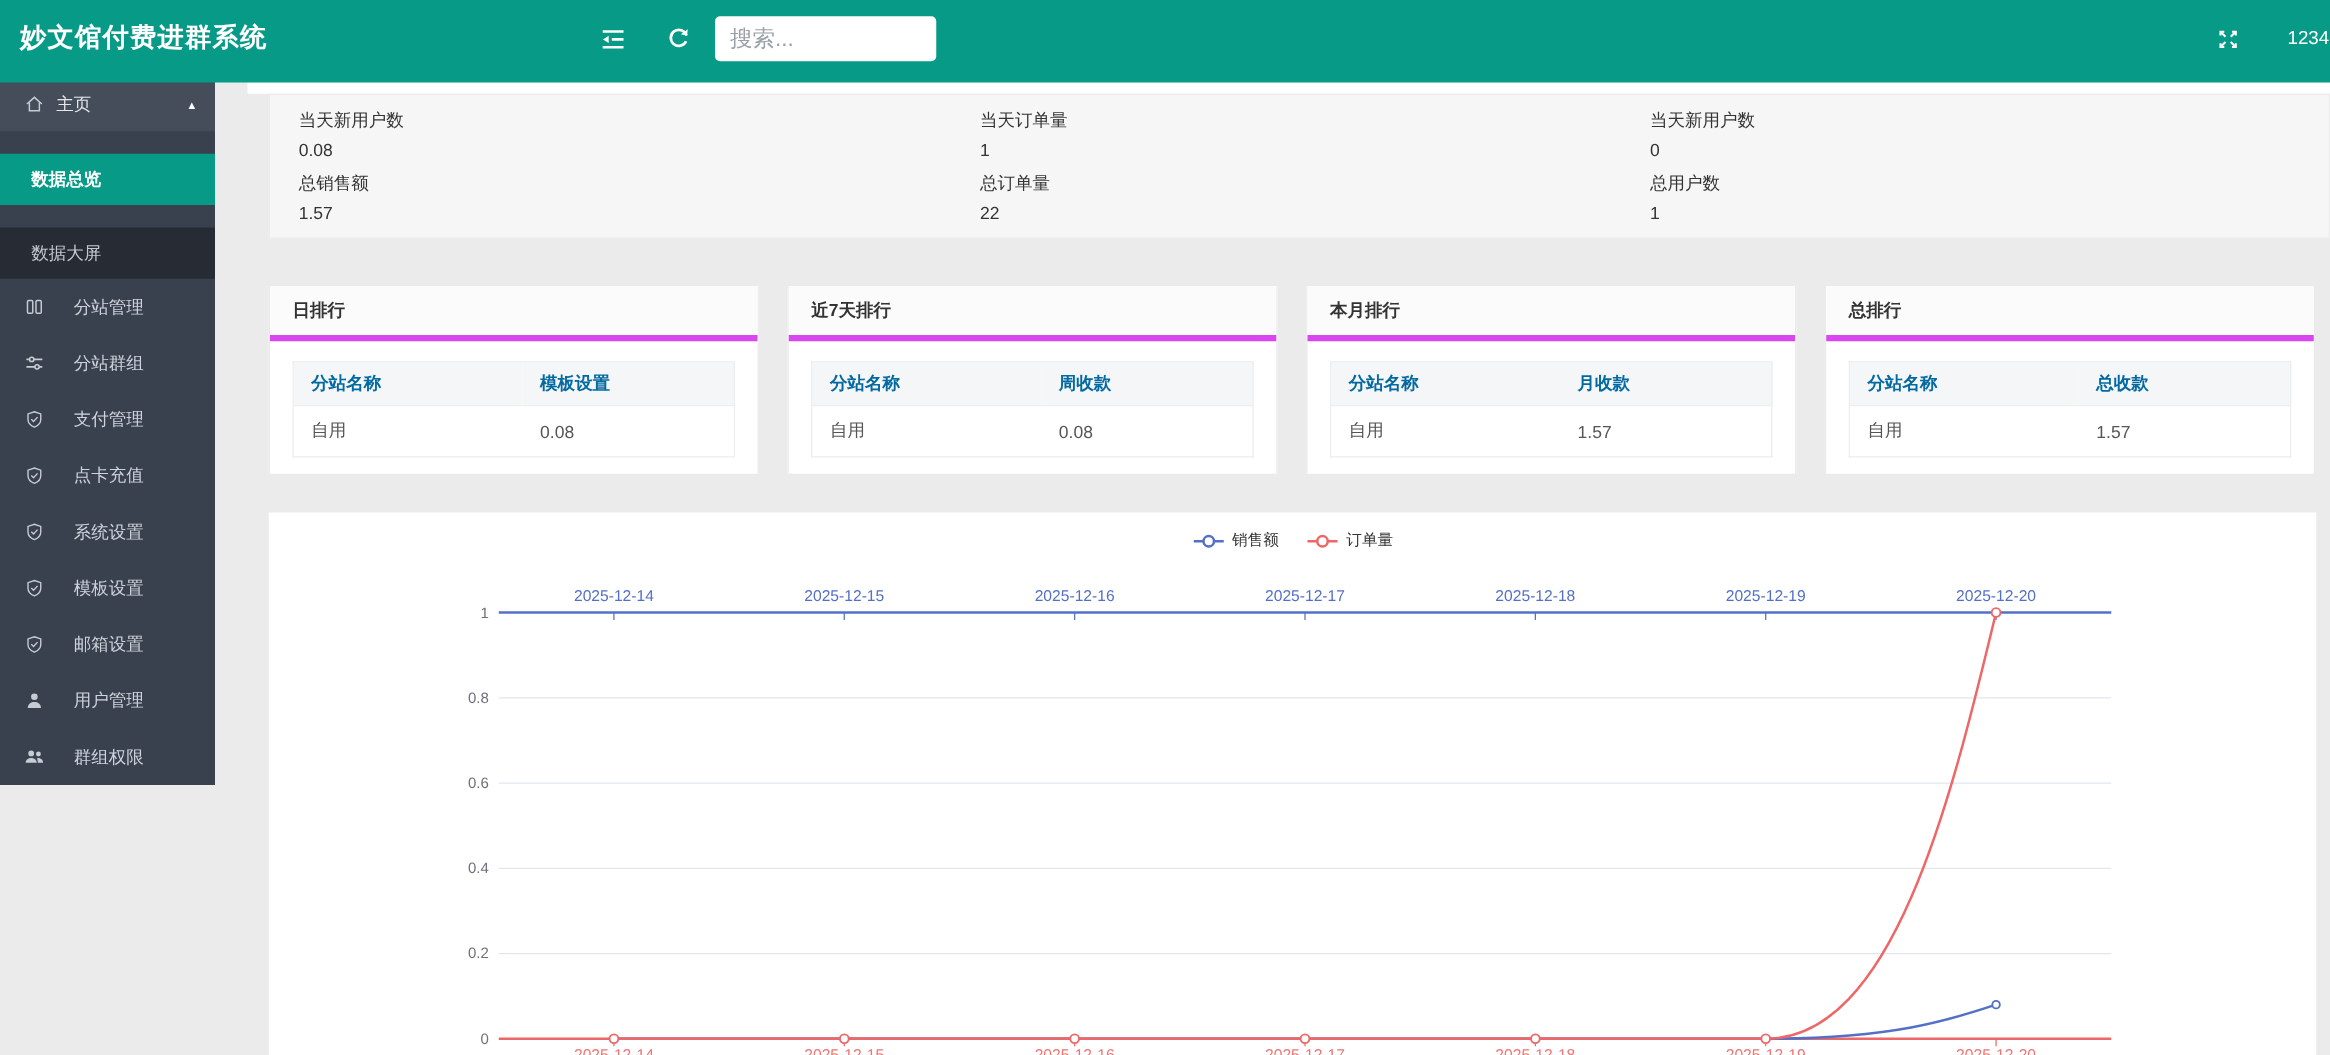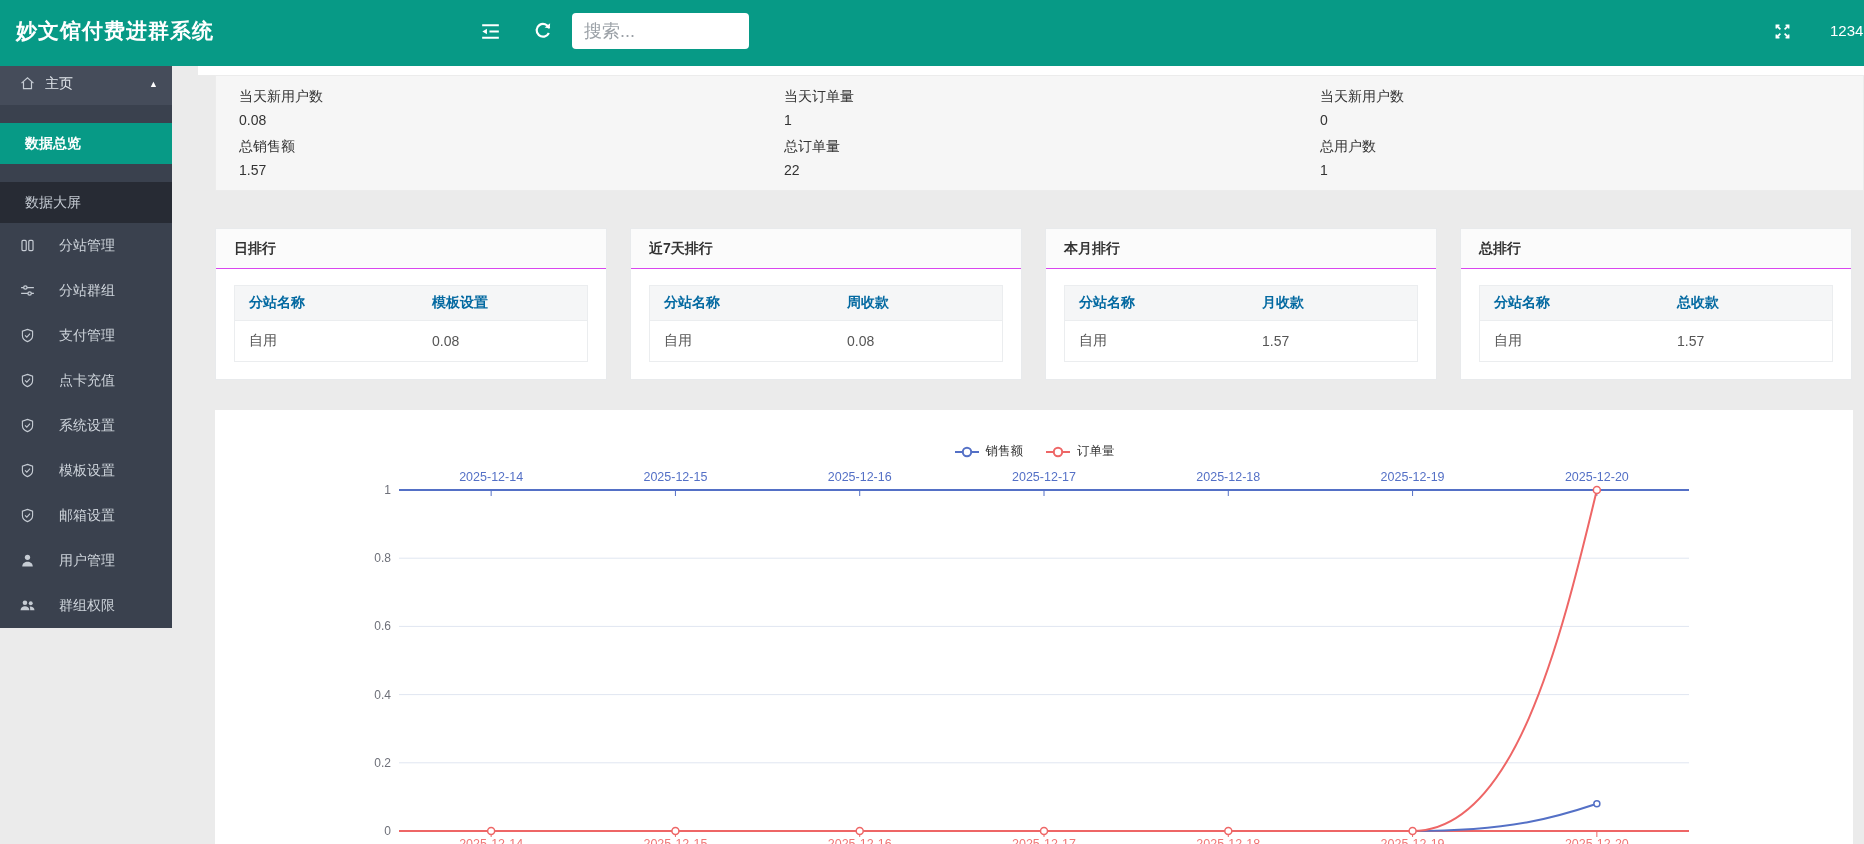--- a/index.html
+++ b/index.html
@@ -31,28 +31,28 @@
 
   
   .top-strip { position:absolute; left:198px; top:62px; width:1666px; height:13px; background:#ffffff; }
   .stats-panel { position:absolute; left:215px; top:75px; width:1649px; background:#f6f6f6; border:1px solid #ececec; padding:12px 0 2px 23px; display:grid; grid-template-columns:545px 536px auto; }
   .stat-cell { padding-bottom:10px; }
   .stat-label { font-size:14px; color:#333; margin-bottom:6px; }
   .stat-value { font-size:14px; color:#333; }
 
   .cards-row { position:absolute; left:215px; top:228px; width:1638px; display:flex; gap:23px; }
   .rank-card { width:392px; height:152px; background:#fff; border:1px solid #e8eaec; }
-  .rank-card .card-header { padding:11px 18px 10px; font-size:14px; font-weight:bold; color:#333; border-bottom:1px solid #d946ef; background:#fbfbfb; }
+  .rank-card .card-header { padding:11px 18px 10px; font-size:14px; font-weight:bold; color:#333; border-bottom:5px solid #d946ef; background:#fbfbfb; }
   .rank-table { width:calc(100% - 36px); margin:16px 18px 0; border-collapse:collapse; border:1px solid #ebedef; table-layout:fixed; font-size:14px; }
   .rank-table th { background:#f5f6f7; text-align:left; font-weight:bold; color:#0369a1; padding:8px 14px; border-bottom:1px solid #ebedef; }
   .rank-table td { padding:11px 14px; color:#555; background:#fff; }
   .rank-table .col-name { width:52%; }
 
   .chart-panel { position:absolute; left:215px; top:410px; width:1638px; height:480px; background:#fff; }
-  .legend { position:absolute; left:0; top:14px; width:100%; display:flex; justify-content:center; gap:22px; align-items:center; z-index:2;margin-top:19px; }
+  .legend { position:absolute; left:0; top:14px; width:100%; display:flex; justify-content:center; gap:22px; align-items:center; z-index:2; }
   .legend-item { display:flex; align-items:center; gap:6px; font-size:12.5px; color:#333; cursor:pointer; }
   #chart-svg { position:absolute; left:0; top:0; }
 </style>
 </head>
 <body>
 
 <div class="header">
   <span class="title">妙文馆付费进群系统</span>
   <span class="hicon icon-fold">
     <svg viewBox="0 0 24 24" fill="none" stroke="currentColor" stroke-width="2">

